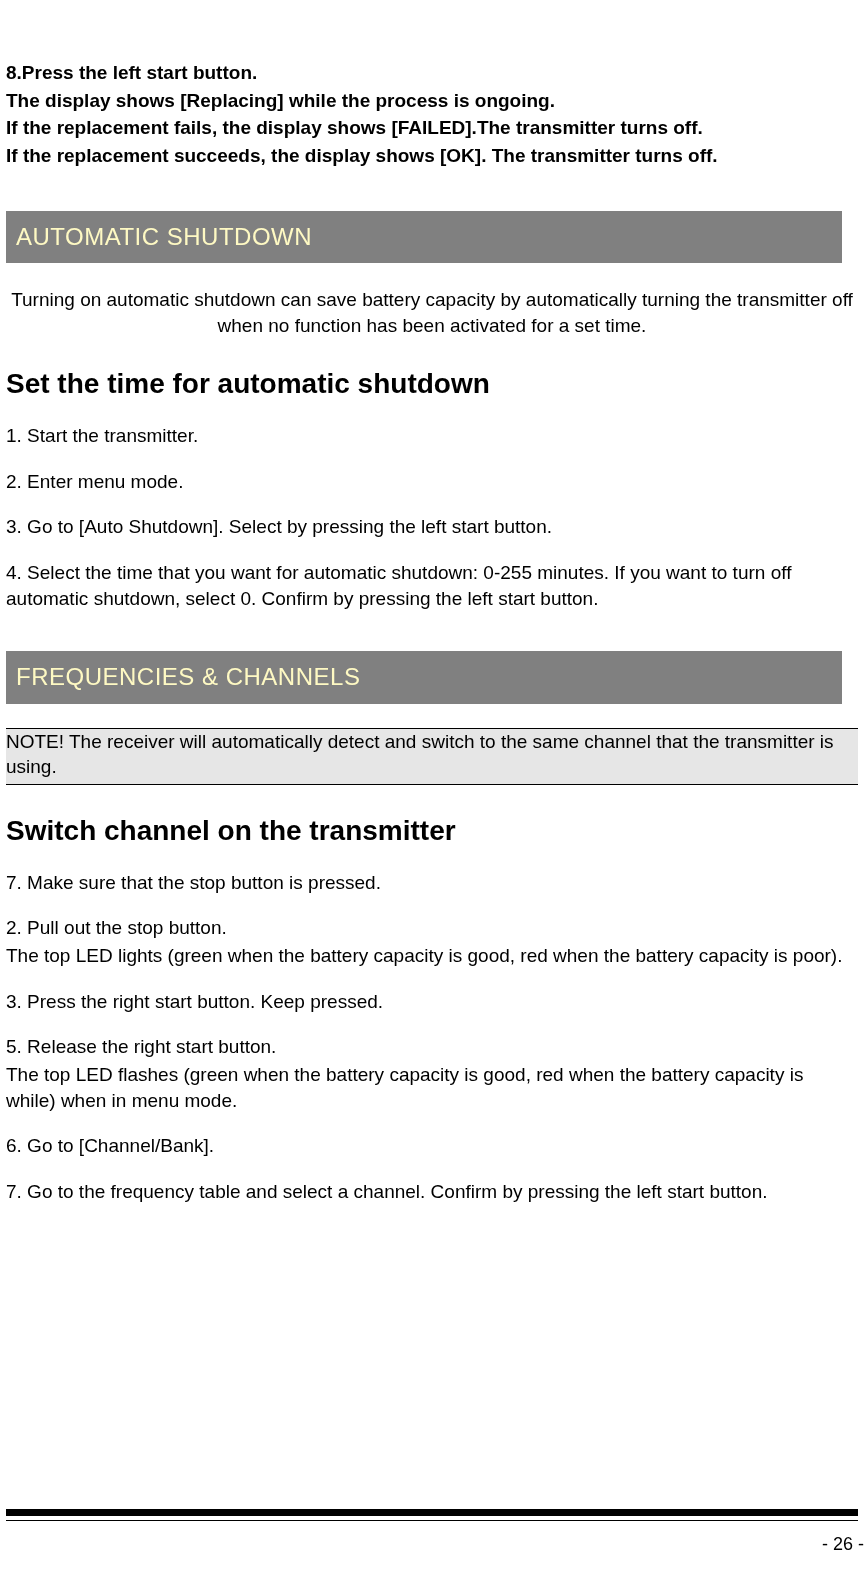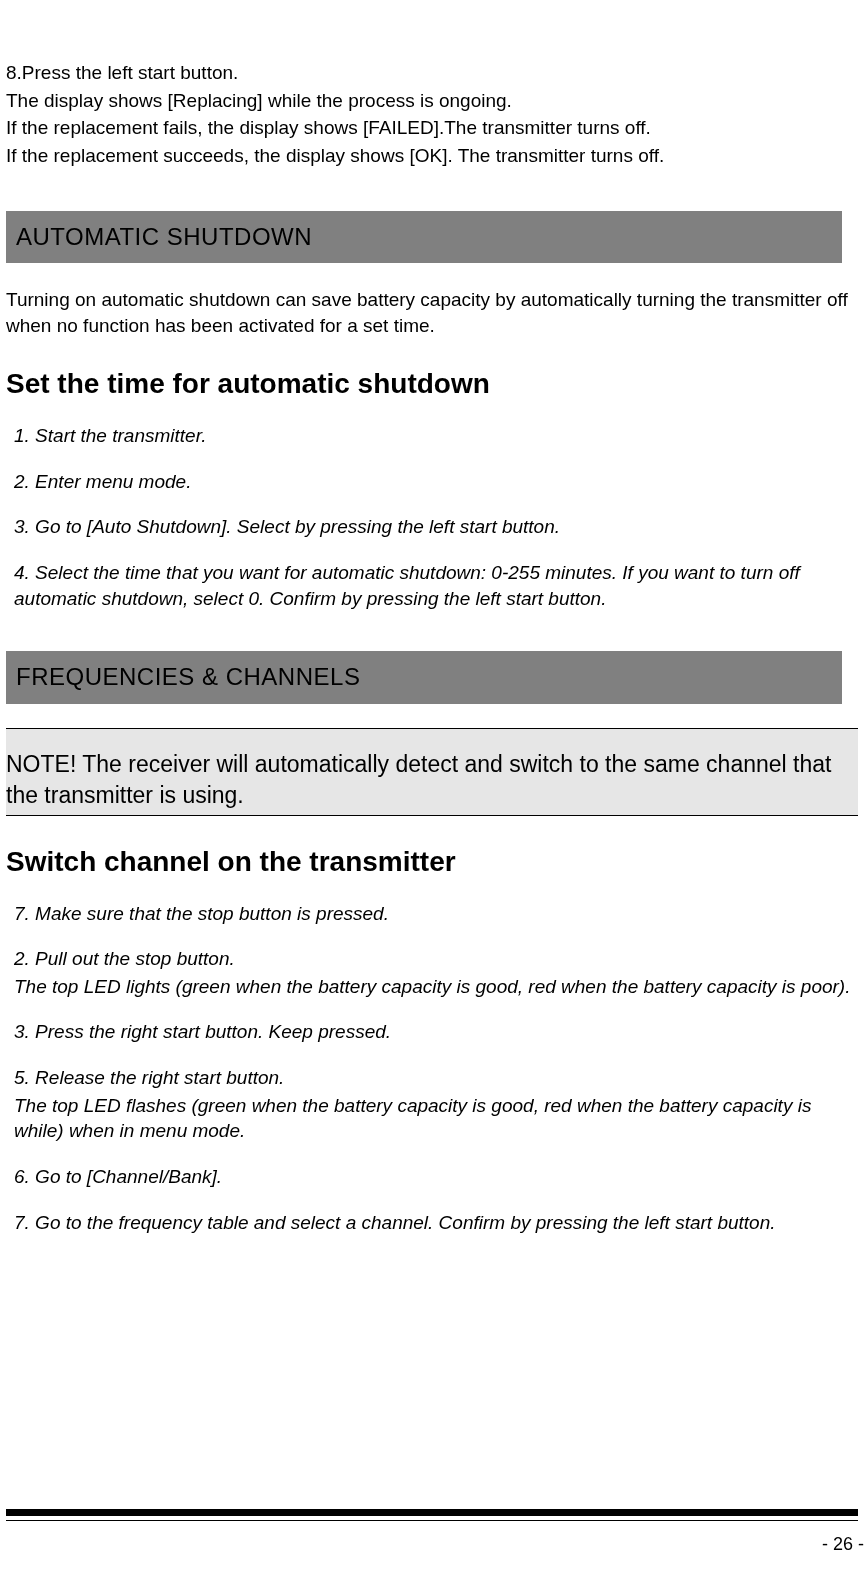--- a/index.html
+++ b/index.html
@@ -13,52 +13,51 @@
   }
   .page {
     box-sizing: border-box;
     width: 864px;
     min-height: 1576px;
     padding: 60px 6px 0 6px;
     position: relative;
   }
   .block { margin-bottom: 18px; }
   .para  { margin: 0 0 2px 0; }
-  .gap-after { margin-bottom: 42px; }
+  .gap-after { margin-bottom: 42px; font-weight: bold; }
 
   .section-bar {
     background: #808080;
-    color: #000000;
+    color: #fef9c3;
     font-family: Arial, "Helvetica Neue", Helvetica, sans-serif;
     font-size: 24px;
     padding: 10px 10px 10px 10px;
     margin: 0 16px 24px 0;
     letter-spacing: 0.5px;
   }
 
   .h2 {
     font-family: Arial, "Helvetica Neue", Helvetica, sans-serif;
     font-weight: bold;
     font-size: 28px;
     margin: 27px 0 20px 0;
   }
 
   .step {
-    margin: 0 0 20px 8px;
-    font-style: italic;
+    margin: 0 0 20px 0;
   }
   .step.tight { margin-bottom: 2px; }
 
   .note-box {
     border-top: 1px solid #000;
     border-bottom: 1px solid #000;
     background: #e6e6e6;
-    padding: 20px 4px 4px 0;
+    padding: 0 4px 4px 0;
     margin: 0 0 20px 0;
-    font-size: 23px;
+    font-size: 19px;
   }
 
   .footer-rule {
     position: absolute;
     left: 6px;
     right: 6px;
     bottom: 60px;
     border-top: 7px solid #000;
   }
   .footer-hair {
@@ -84,21 +83,21 @@
 
   <div class="block gap-after">
     <p class="para">8.Press the left start button.</p>
     <p class="para">The display shows [Replacing] while the process is ongoing.</p>
     <p class="para">If the replacement fails, the display shows [FAILED].The transmitter turns off.</p>
     <p class="para">If the replacement succeeds, the display shows [OK]. The transmitter turns off.</p>
   </div>
 
   <div class="section-bar">AUTOMATIC SHUTDOWN</div>
 
-  <p class="para" style="margin-bottom:22px;">Turning on automatic shutdown can save battery capacity by automatically turning the transmitter off when no function has been activated for a set time.</p>
+  <p class="para" style="margin-bottom:22px;text-align:center;">Turning on automatic shutdown can save battery capacity by automatically turning the transmitter off when no function has been activated for a set time.</p>
 
   <div class="h2">Set the time for automatic shutdown</div>
 
   <p class="step">1. Start the transmitter.</p>
   <p class="step">2. Enter menu mode.</p>
   <p class="step">3. Go to [Auto Shutdown]. Select by pressing the left start button.</p>
   <p class="step" style="margin-bottom:40px;">4. Select the time that you want for automatic shutdown: 0-255 minutes. If you want to turn off automatic shutdown, select 0. Confirm by pressing the left start button.</p>
 
   <div class="section-bar">FREQUENCIES &amp; CHANNELS</div>
 

